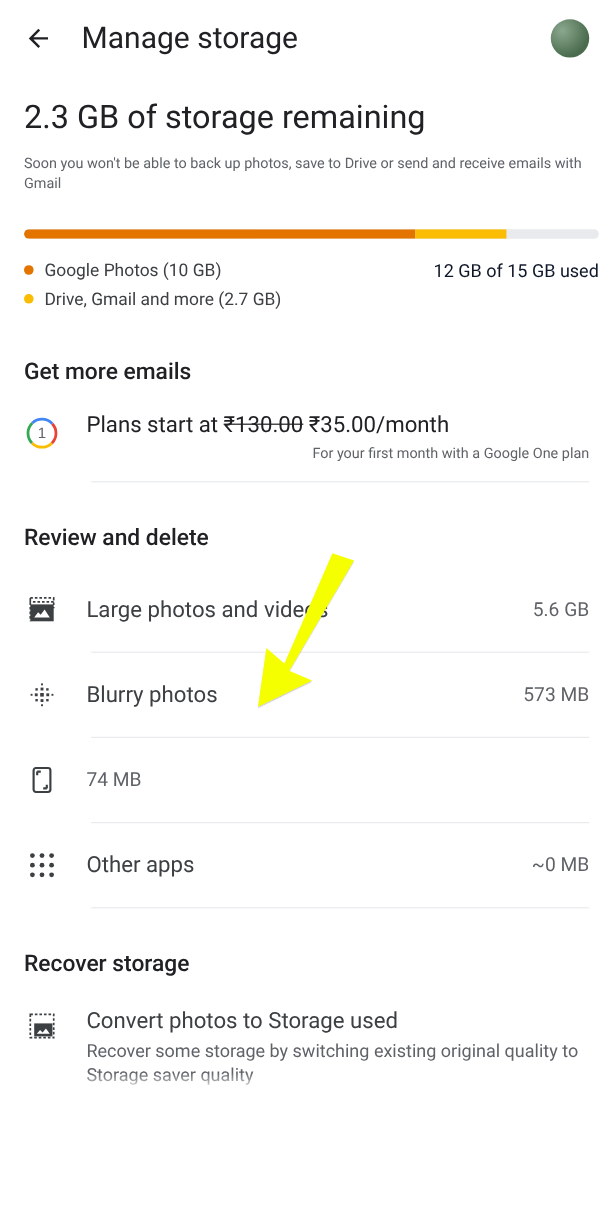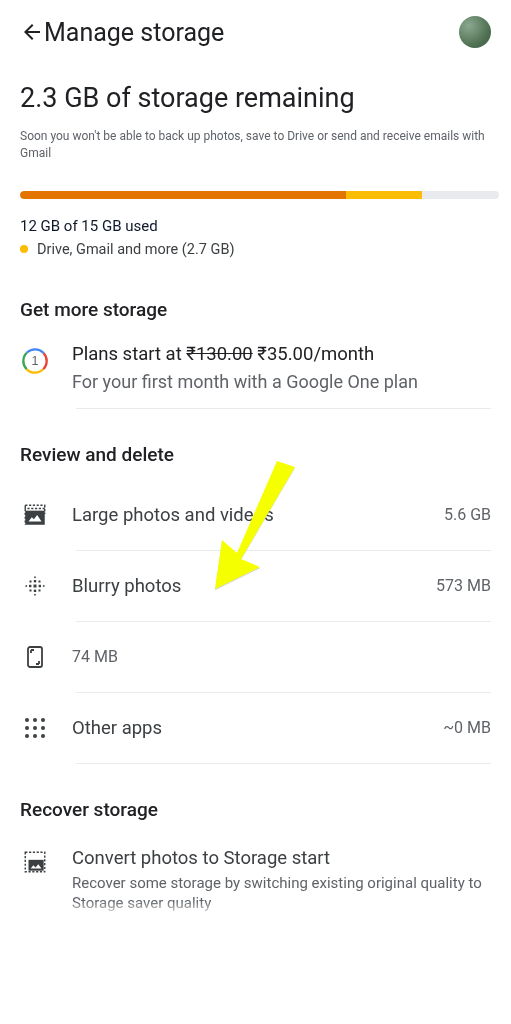--- a/index.html
+++ b/index.html
@@ -7,20 +7,21 @@
       font-family: 'Roboto', -apple-system, BlinkMacSystemFont, sans-serif;
       background: #fff;
       width: 511px;
       color: #202124;
       position: relative;
     }
     .header {
       display: flex;
       align-items: center;
       padding: 16px 20px;
+      gap: 24px;
     }
     .back-icon { width: 24px; height: 24px; flex-shrink: 0; }
     .header-title { font-size: 25px; font-weight: 400; color: #202124; flex: 1; }
     .avatar {
       width: 32px; height: 32px; border-radius: 50%;
       background: radial-gradient(circle at 30% 30%, #8ba88e, #4a6b4d 70%);
       flex-shrink: 0;
     }
     .hero {
       padding: 18px 12px 0 20px;
@@ -81,21 +82,21 @@
     .one-icon {
       width: 30px; height: 30px; flex-shrink: 0; margin-top: 3px;
     }
     .plan-text-box { flex: 1; }
     .plan-title {
       font-size: 18.5px;
       color: #202124;
       margin-bottom: 6px;
     }
     .strike { text-decoration: line-through; text-align: center; }
-    .plan-sub { font-size: 18px; color: #5f6368; }
+    .plan-sub { font-size: 12px; color: #5f6368; text-align: right; }
     .divider { height: 1px; background: #e8eaed; margin-left: 76px; margin-right: 20px; }
     .list-item {
       display: flex;
       align-items: center;
       gap: 22px;
       padding: 20px 20px;
     }
     .list-icon { width: 30px; height: 30px; display:flex; align-items:center; justify-content:center; flex-shrink:0; }
     .list-label { flex: 1; font-size: 18.5px; color: #3c4043; }
     .list-value { font-size: 16px; color: #5f6368; }
@@ -145,31 +146,35 @@
 <div class="hero">
   <div class="hero-title">2.3 GB of storage remaining</div>
   <div class="hero-desc">Soon you won't be able to back up photos, save to Drive or send and receive emails with Gmail</div>
 
   <div class="progress-bar">
     <div class="progress-seg seg-photos"></div>
     <div class="progress-seg seg-drive"></div>
   </div>
 
   <div class="legend-row">
+    <div class="legend-item">
+      <span class="legend-dot dot-photos"></span>
+      <span>Google Photos (10 GB)</span>
+    </div>
     <div class="usage-text">12 GB of 15 GB used</div>
   </div>
   <div class="legend-row" style="margin-top:6px;">
     <div class="legend-item">
       <span class="legend-dot dot-drive"></span>
       <span>Drive, Gmail and more (2.7 GB)</span>
     </div>
   </div>
 </div>
 
-<div class="section-title">Get more storage</div>
+<div class="section-title">Get more emails</div>
 <div class="plan-block">
   <div class="one-icon">
     <svg viewBox="0 0 36 36" width="30" height="30">
       <circle cx="18" cy="18" r="14" fill="none" stroke="#ea4335" stroke-width="2.8" stroke-dasharray="22 66" stroke-dashoffset="11"></circle>
       <circle cx="18" cy="18" r="14" fill="none" stroke="#fbbc04" stroke-width="2.8" stroke-dasharray="22 66" stroke-dashoffset="-11"></circle>
       <circle cx="18" cy="18" r="14" fill="none" stroke="#34a853" stroke-width="2.8" stroke-dasharray="22 66" stroke-dashoffset="-33"></circle>
       <circle cx="18" cy="18" r="14" fill="none" stroke="#4285f4" stroke-width="2.8" stroke-dasharray="22 66" stroke-dashoffset="-55"></circle>
       <text x="18" y="23" font-size="15" text-anchor="middle" fill="#5f6368" font-family="sans-serif">1</text>
     </svg>
   </div>
@@ -255,21 +260,21 @@
 <div class="section-title">Recover storage</div>
 <div class="recover-item">
   <div class="list-icon">
     <svg viewBox="0 0 24 24" width="26" height="26">
       <path fill="none" stroke="#3c4043" stroke-width="1.3" stroke-dasharray="2 1.5" d="M3 3h18v18H3z"></path>
       <rect x="6" y="10" width="14" height="10" fill="#3c4043"></rect>
       <path d="M8 18l2.5-3 2 2 2.5-3 3 4z" fill="#fff"></path>
     </svg>
   </div>
   <div class="recover-text-box">
-    <div class="recover-title">Convert photos to Storage start</div>
+    <div class="recover-title">Convert photos to Storage used</div>
     <div class="recover-sub">Recover some storage by switching existing original quality to Storage saver quality</div>
   </div>
 </div>
 
 <div class="fade"></div>
 
 <svg class="arrow-overlay" width="110" height="140">
   <defs>
     <filter id="s">
         <feDropShadow dx="0" dy="1" stdDeviation="0.5" flood-opacity="0.25"></feDropShadow>

